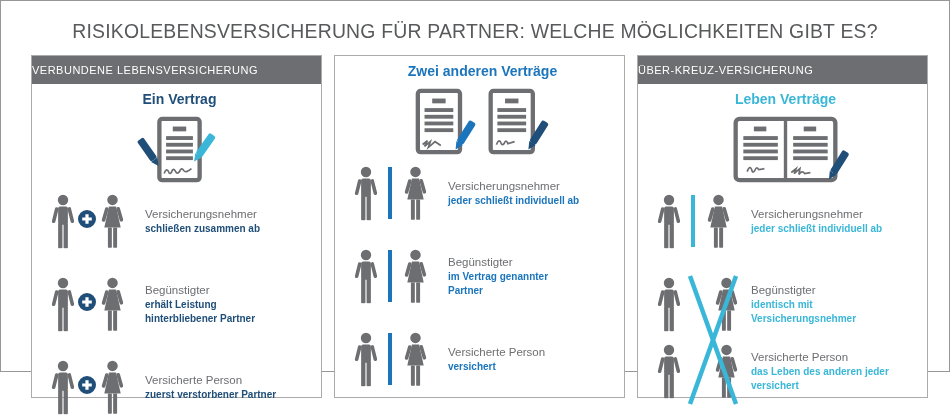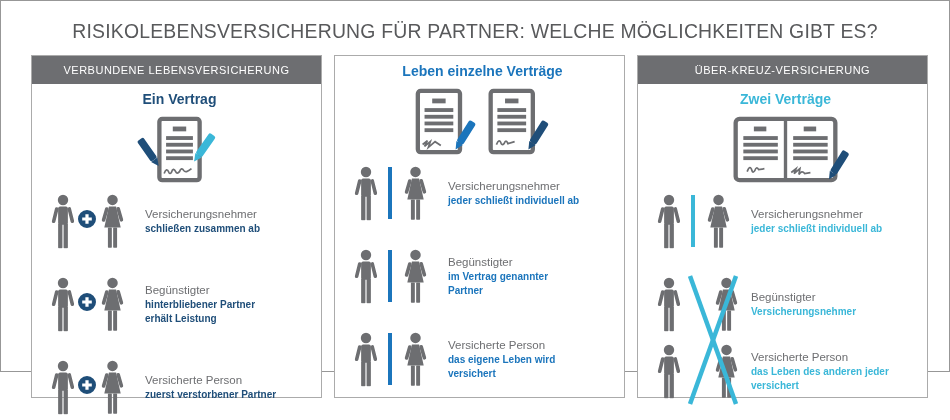--- a/index.html
+++ b/index.html
@@ -2,21 +2,21 @@
 <html><head>
 <meta charset="utf-8">
 <style>
   html,body{margin:0;padding:0;background:#fff;width:950px;height:420px;overflow:hidden;
     font-family:"Liberation Sans", sans-serif;}
   .frame{box-sizing:border-box;width:950px;height:372px;border:1px solid #979797;background:#fff;position:relative;}
   .page-title{margin-top:19px;text-align:center;font-size:20px;font-weight:400;color:#58595B;
     letter-spacing:.2px;transform:scaleX(.97);}
   .panels{display:flex;gap:12px;margin:12px 21px 0 30px;}
   .panel{flex:1;height:343px;border:1px solid #ABABAB;background:#fff;--accent:#1F4E79;box-sizing:border-box;}
-  .panel-header{height:28px;background:#6D6E71;color:#fff;display:flex;align-items:center;justify-content:center;
+  .panel-header{height:28px;background:#6D6E71;color:#fff;display:flex;align-items:center;
     font-size:11px;letter-spacing:.5px;}
   .panel-body{box-sizing:border-box;height:313px;padding:3px 12px 6px 18px;position:relative;}
   .subtitle{margin:4px 0 7px;text-align:center;font-size:14px;font-weight:700;color:var(--accent);}
   .contract{height:72px;display:flex;justify-content:center;align-items:center;}
   .rows{margin-top:4px;display:flex;flex-direction:column;gap:21px;}
   .row{height:62px;display:flex;align-items:center;}
   .row-icons{width:95px;flex:0 0 95px;display:flex;align-items:center;}
   .fig{fill:#6D6E71;flex:0 0 auto;}
   .plus-badge{margin:0 -1px;transform:translateY(-2px);}
   .badge-bg{fill:var(--accent);stroke:#fff;stroke-width:2;}
@@ -125,22 +125,22 @@
                 <circle class="badge-bg" cx="12" cy="12" r="10"></circle>
                   <path class="badge-plus" d="M12 7.2 V16.8 M7.2 12 H16.8"></path>
               </svg>
               <svg class="fig" width="29" height="55" viewBox="0 0 44 84">
                   <use href="#fig-woman"></use>
                 </svg>
             </div>
             <div class="row-text">
               <div class="row-label">Begünstigter</div>
               <div class="row-detail">
+                <span>erhält Leistung</span>
                 <span>hinterbliebener Partner</span>
-                <span>erhält Leistung</span>
               </div>
             </div>
           </div>
 
           <div class="row">
             <div class="row-icons">
               <svg class="fig" width="26" height="55" viewBox="0 0 40 84">
                   <use href="#fig-man"></use>
                 </svg>
               <svg class="plus-badge" width="24" height="24" viewBox="0 0 24 24">
@@ -159,21 +159,21 @@
               </div>
             </div>
           </div>
 
         </div>
       </div>
     </section>
 
     <section class="panel" style="--accent: #1B75BC;">
       <div class="panel-body">
-        <div class="subtitle">Leben einzelne Verträge</div>
+        <div class="subtitle">Zwei anderen Verträge</div>
         <div class="contract">
           <svg width="150" height="69" viewBox="0 0 156 72">
             <rect class="doc" x="10" y="3" width="44" height="64" rx="3"></rect>
             <rect class="doc-mark" x="25" y="11" width="14" height="5"></rect>
             <rect class="doc-mark" x="17" y="21" width="30" height="4"></rect>
             <rect class="doc-mark" x="17" y="28" width="30" height="4"></rect>
             <rect class="doc-mark" x="17" y="35" width="30" height="4"></rect>
             <rect class="doc-mark" x="17" y="42" width="30" height="4"></rect>
             <path class="ink" d="M15,59 l5,-4 l-3,6 l6,-5 l-2,6 l7,-6 l6,4"></path>
             <rect class="doc" x="86" y="3" width="44" height="64" rx="3"></rect>
@@ -239,36 +239,35 @@
                   <use href="#fig-man"></use>
                 </svg>
               <div class="v-divider"></div>
               <svg class="fig" width="29" height="55" viewBox="0 0 44 84">
                   <use href="#fig-woman"></use>
                 </svg>
             </div>
             <div class="row-text">
               <div class="row-label">Versicherte Person</div>
               <div class="row-detail">
-                <span>das eigene Leben wird</span>
                 <span>versichert</span>
               </div>
             </div>
           </div>
 
         </div>
       </div>
     </section>
 
     <section class="panel" style="--accent: #3AB7D8;">
       <header class="panel-header">
         <span>ÜBER-KREUZ-VERSICHERUNG</span>
       </header>
       <div class="panel-body">
-        <div class="subtitle">Zwei Verträge</div>
+        <div class="subtitle">Leben Verträge</div>
         <div class="contract">
           <svg width="135" height="69" viewBox="0 0 140 72">
             <rect class="doc" x="18" y="3" width="104" height="64" rx="4"></rect>
             <line x1="70" y1="5" x2="70" y2="65" stroke="#6D6E71" stroke-width="3.5"></line>
             <rect class="doc-mark" x="37" y="11" width="13" height="5"></rect>
             <rect class="doc-mark" x="26" y="21" width="36" height="4"></rect>
             <rect class="doc-mark" x="26" y="28" width="36" height="4"></rect>
             <rect class="doc-mark" x="26" y="35" width="36" height="4"></rect>
             <rect class="doc-mark" x="26" y="42" width="36" height="4"></rect>
             <path class="ink" d="M30,58 q3,-8 5,-1 q1,3 3,0 q1.5,-5 4,-1 l6,-1"></path>
@@ -317,20 +316,21 @@
                     <use href="#fig-man"></use>
                   </svg>
                 <div class="gap-wide"></div>
                 <svg class="fig" width="29" height="55" viewBox="0 0 44 84">
                     <use href="#fig-woman"></use>
                   </svg>
               </div>
               <div class="row-text">
                 <div class="row-label">Begünstigter</div>
                 <div class="row-detail">
+                  <span>identisch mit</span>
                   <span>Versicherungsnehmer</span>
                 </div>
               </div>
             </div>
 
             <div class="row">
               <div class="row-icons">
                 <svg class="fig" width="26" height="55" viewBox="0 0 40 84">
                     <use href="#fig-man"></use>
                   </svg>

